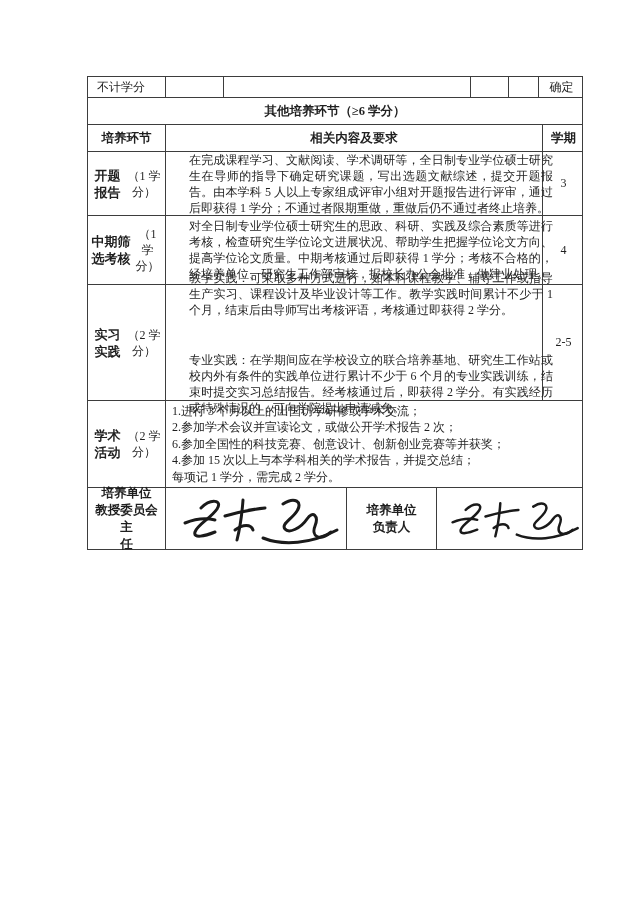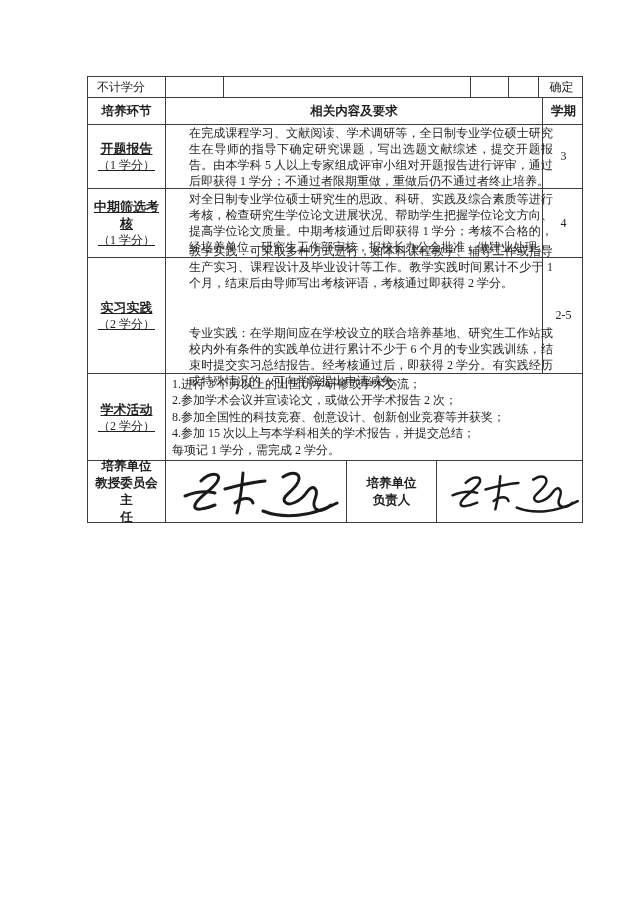--- a/index.html
+++ b/index.html
@@ -23,21 +23,21 @@
   .c:last-child{border-right:none;}
   .left{justify-content:flex-start;padding-left:9px;}
   .w78{width:78px}.w58{width:58px}.w247{width:247px}.w38{width:38px}
   .w30{width:30px}.w45{width:45px}.w377{width:377px}.w41{width:41px}
   .w181{width:181px}.w90{width:90px}.w147{width:147px}.full{width:494px}
   .h22{height:21px}.h27{height:27px}.h64{height:64px}.h69{height:69px}
   .h116{height:116px}.h87{height:87px}.h61{height:61px}
   .b{font-weight:bold;}
   .sec{font-size:12.5px;}
   .colhead{font-weight:bold;font-size:12.5px;}
-  .stage{flex-direction:column;text-align:center;padding:0 2px;text-decoration:underline;}
+  .stage{flex-direction:row;text-align:center;padding:0 2px;}
   .stage .nm{font-weight:bold;font-size:13px;line-height:17px;}
   .stage .cr{font-size:12px;line-height:16px;}
   .content{
     align-items:flex-start;flex-direction:column;justify-content:center;
     padding:2px 6px;text-align:justify;
   }
   .content p{margin:17px;font-size:12px;line-height:16px;width:100%;}
   .content .item{margin:0;font-size:12px;line-height:16.5px;width:100%;text-align:left;}
   .siglabel{flex-direction:column;text-align:center;font-weight:bold;font-size:12.5px;line-height:17px;padding:0 3px;}
   .sigbox{padding:2px;}
@@ -50,20 +50,26 @@
 
   <div class="row h22">
     <div class="c w78 left">不计学分</div>
     <div class="c w58"></div>
     <div class="c w247"></div>
     <div class="c w38"></div>
     <div class="c w30"></div>
     <div class="c w45">确定</div>
   </div>
 
+  <div class="row h27">
+    <div class="c full sec">
+      <span class="b">其他培养环节</span>
+        <span class="b">（≥6 学分）</span>
+    </div>
+  </div>
 
   <div class="row h27">
     <div class="c w78 colhead">培养环节</div>
     <div class="c w377 colhead">相关内容及要求</div>
     <div class="c w41 colhead">学期</div>
   </div>
 
   <div class="row h64">
     <div class="c w78 stage">
       <div class="nm">开题报告</div>
@@ -99,21 +105,21 @@
   </div>
 
   <div class="row h87">
     <div class="c w78 stage">
       <div class="nm">学术活动</div>
       <div class="cr">（2 学分）</div>
     </div>
     <div class="c w377 content">
       <p class="item">1.进行 3 个月以上的出国访学研修或学术交流；</p>
       <p class="item">2.参加学术会议并宣读论文，或做公开学术报告 2 次；</p>
-      <p class="item">8.参加全国性的科技竞赛、创意设计、创新创业竞赛等并获奖；</p>
+      <p class="item">6.参加全国性的科技竞赛、创意设计、创新创业竞赛等并获奖；</p>
       <p class="item">4.参加 15 次以上与本学科相关的学术报告，并提交总结；</p>
       <p class="item">每项记 1 学分，需完成 2 学分。</p>
     </div>
   </div>
 
   <div class="row h61">
     <div class="c w78 siglabel">
       <div>培养单位</div>
       <div>教授委员会主</div>
       <div>任</div>

